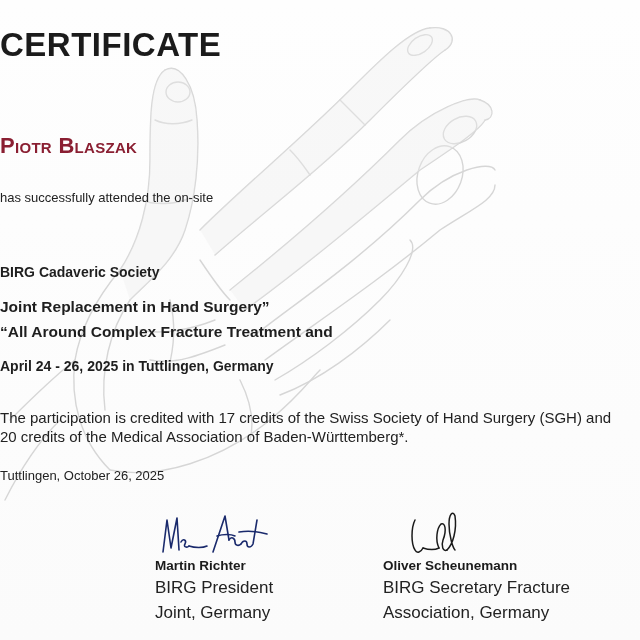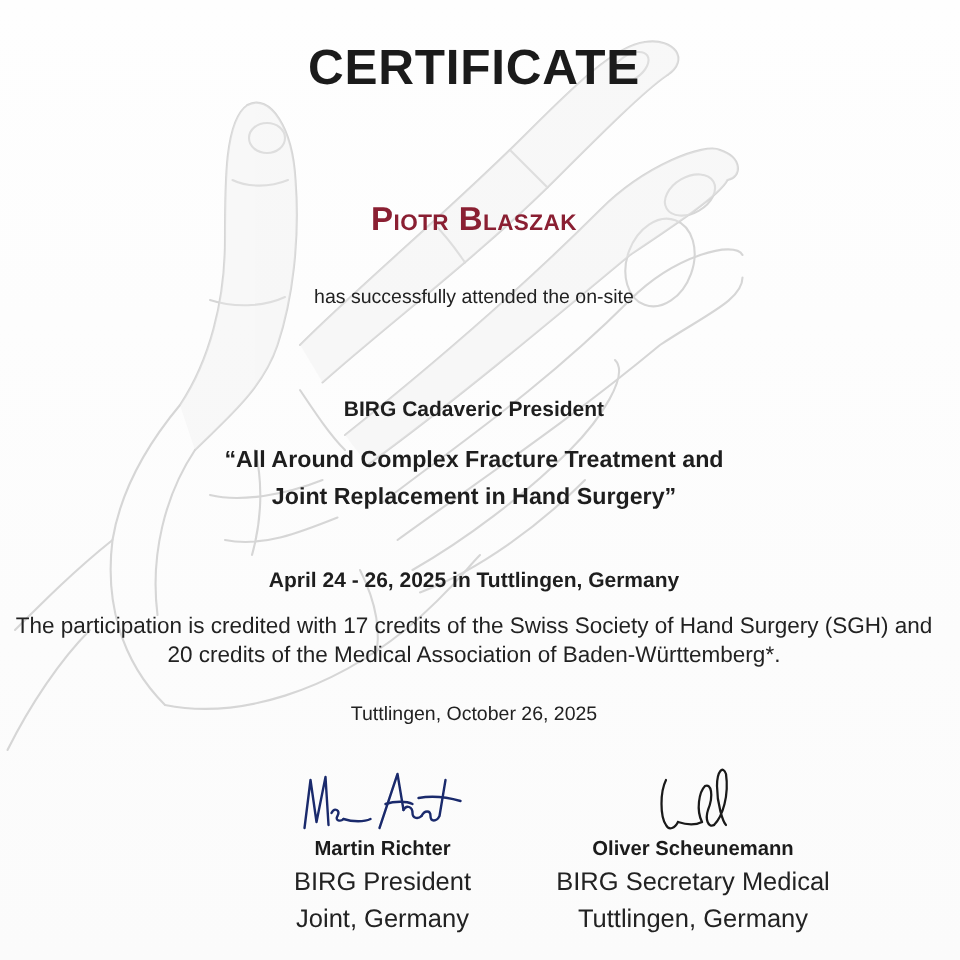--- a/index.html
+++ b/index.html
@@ -22,21 +22,21 @@
     .watermark {
       position: absolute;
       left: 0; top: 0;
       width: 640px; height: 640px;
       pointer-events: none;
     }
     .txt {
       position: absolute;
       left: 0;
       width: 632px;
-      text-align: center;
+      text-align: left;
       white-space: nowrap;
     }
     .title {
       top: 26px;
       font-size: 33px;
       font-weight: bold;
       letter-spacing: 0.5px;
       color: #1b1b1b;
     }
     .name {
@@ -63,41 +63,39 @@
       font-size: 15.5px;
       font-weight: bold;
       line-height: 25px;
       color: #1e1e1e;
     }
     .dates {
       top: 358px;
       font-size: 14px;
       font-weight: bold;
       color: #1e1e1e;
-      margin-top: 20px;
     }
     .credits {
       top: 408px;
       font-size: 15px;
       line-height: 19px;
       color: #222;
     }
     .place-date {
       top: 468px;
       font-size: 13px;
       color: #222;
     }
     .sig-block {
       position: absolute;
       top: 510px;
       width: 200px;
-      text-align: center;
     }
     .sig-left { left: 155px; }
-    .sig-right { left: 362px; }
+    .sig-right { left: 383px; }
     .sig-image {
       height: 48px;
       position: relative;
     }
     .sig-name {
       font-size: 13.5px;
       font-weight: bold;
       color: #1b1b1b;
       margin-top: 0px;
     }
@@ -159,25 +157,25 @@
       <path d="M230 290 C280 250 340 200 400 140 C430 110 470 95 480 100 C495 105 495 118 485 120 C480 130 450 150 420 170 C360 220 300 270 245 310 Z"></path>
     </g>
   </svg>
 
   <div class="txt title">CERTIFICATE</div>
 
   <div class="txt attended">has successfully attended the on-site</div>
 
   <div class="txt name">Piotr Blaszak</div>
 
-  <div class="txt workshop">BIRG Cadaveric President</div>
+  <div class="txt workshop">BIRG Cadaveric Society</div>
 
   <div class="txt course">
+    <div>Joint Replacement in Hand Surgery”</div>
     <div>“All Around Complex Fracture Treatment and</div>
-    <div>Joint Replacement in Hand Surgery”</div>
   </div>
 
   <div class="txt dates">April 24 - 26, 2025 in Tuttlingen, Germany</div>
 
   <div class="txt credits">
     <div>The participation is credited with 17 credits of the Swiss Society of Hand Surgery (SGH) and</div>
     <div>20 credits of the Medical Association of Baden-Württemberg*.</div>
   </div>
 
   <div class="txt place-date">Tuttlingen, October 26, 2025</div>
@@ -207,17 +205,17 @@
       <svg width="100" height="50" viewBox="0 0 100 50" xmlns="http://www.w3.org/2000/svg">
         <g fill="none" stroke="#1a1a1a" stroke-width="1.5" stroke-linecap="round" stroke-linejoin="round">
           <path d="M32 10 C28 18 28 34 32 40 C34 44 38 42 40 38"></path>
           <path d="M40 38 C46 40 52 40 56 38"></path>
           <path d="M56 38 C52 30 54 18 58 14 C62 12 64 20 60 30 C58 36 60 42 64 40"></path>
           <path d="M64 40 C70 34 74 20 72 6 C70 0 66 4 66 14 C66 26 70 38 72 40"></path>
         </g>
       </svg>
     </div>
     <div class="sig-name">Oliver Scheunemann</div>
-    <div class="sig-role">BIRG Secretary Medical</div>
-    <div class="sig-city">Tuttlingen, Germany</div>
+    <div class="sig-role">BIRG Secretary Fracture</div>
+    <div class="sig-city">Association, Germany</div>
   </div>
 
 </div>
 
 </body></html>

